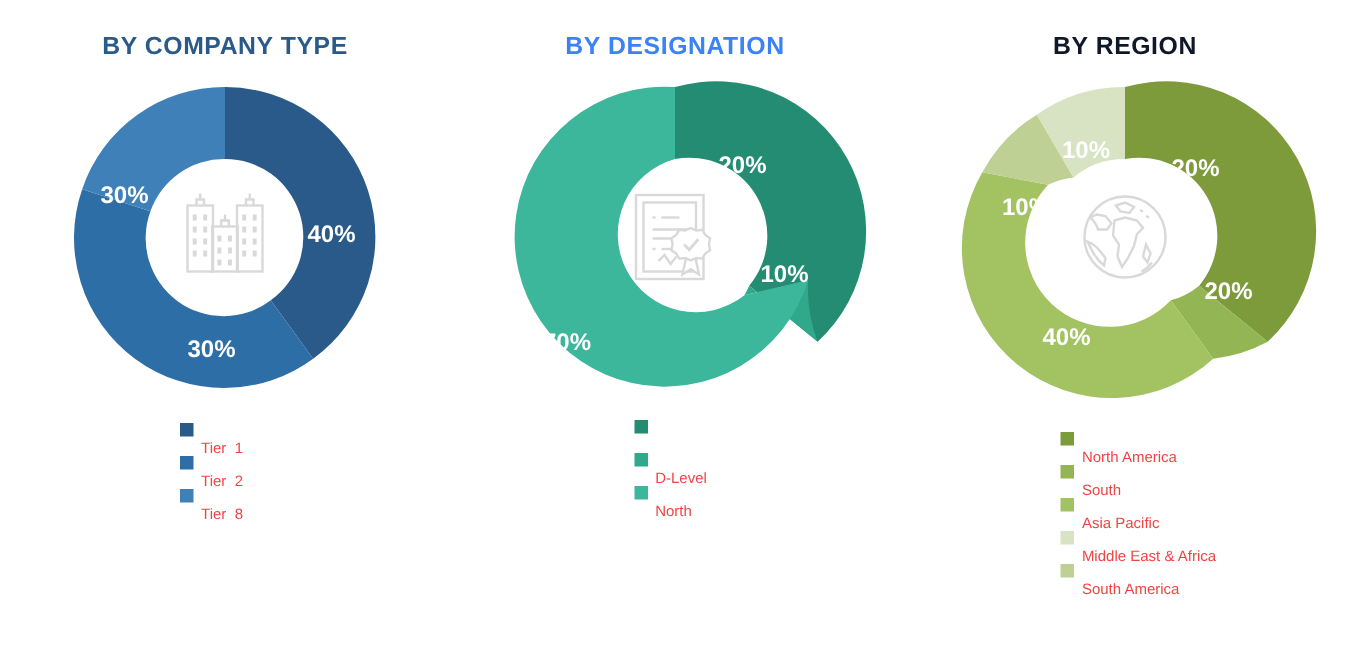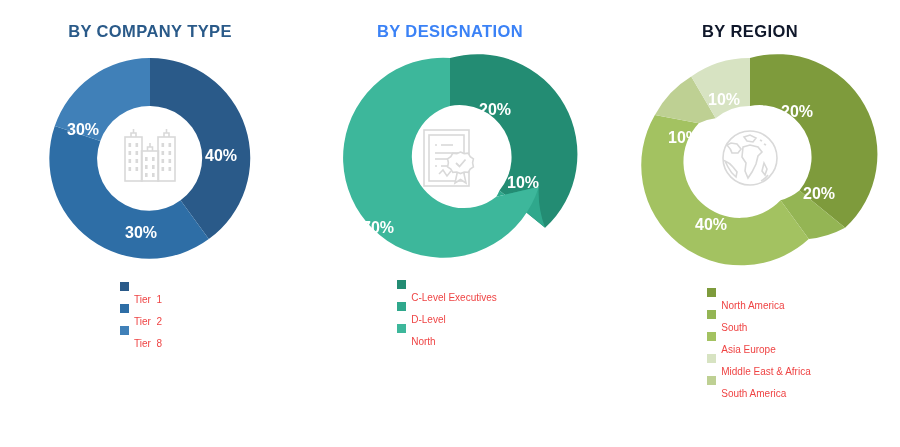--- a/index.html
+++ b/index.html
@@ -199,21 +199,20 @@
             <path d="M43.5 27 L47.2 28.6 L51.2 28.2 L53.2 31.6 L56.4 33.8 L55.6 37.8 L56.4 41.8 L53.2 44 L51.2 47.4 L47.2 47 L43.5 48.6 L39.8 47 L35.8 47.4 L33.8 44 L30.6 41.8 L31.4 37.8 L30.6 33.8 L33.8 31.6 L35.8 28.2 L39.8 28.6 Z"></path>
           </g>
           <path d="M39 38 L42.5 41.5 L48.5 34.5" fill="none" stroke="#d9d9d9" stroke-width="1.8"></path>
         </svg>
       </div>
     </div>
 
     <div class="legend">
       <div class="legend-row">
         <span class="legend-swatch" style="background:#238C73"></span>
-        <span class="legend-label">C-Level Executives</span>
       </div>
       <div class="legend-row">
         <span class="legend-swatch" style="background:#2FA88C"></span>
         <span class="legend-label">D-Level</span>
       </div>
       <div class="legend-row">
         <span class="legend-swatch" style="background:#3DB79B"></span>
         <span class="legend-label">North</span>
       </div>
     </div>
@@ -263,21 +262,21 @@
       <div class="legend-row">
         <span class="legend-swatch" style="background:#7E9B3C"></span>
         <span class="legend-label">North America</span>
       </div>
       <div class="legend-row">
         <span class="legend-swatch" style="background:#94B554"></span>
         <span class="legend-label">South</span>
       </div>
       <div class="legend-row">
         <span class="legend-swatch" style="background:#A3C261"></span>
-        <span class="legend-label">Asia Europe</span>
+        <span class="legend-label">Asia Pacific</span>
       </div>
       <div class="legend-row">
         <span class="legend-swatch" style="background:#D7E3C2"></span>
         <span class="legend-label">Middle East &amp; Africa</span>
       </div>
       <div class="legend-row">
         <span class="legend-swatch" style="background:#BED093"></span>
         <span class="legend-label">South America</span>
       </div>
     </div>

